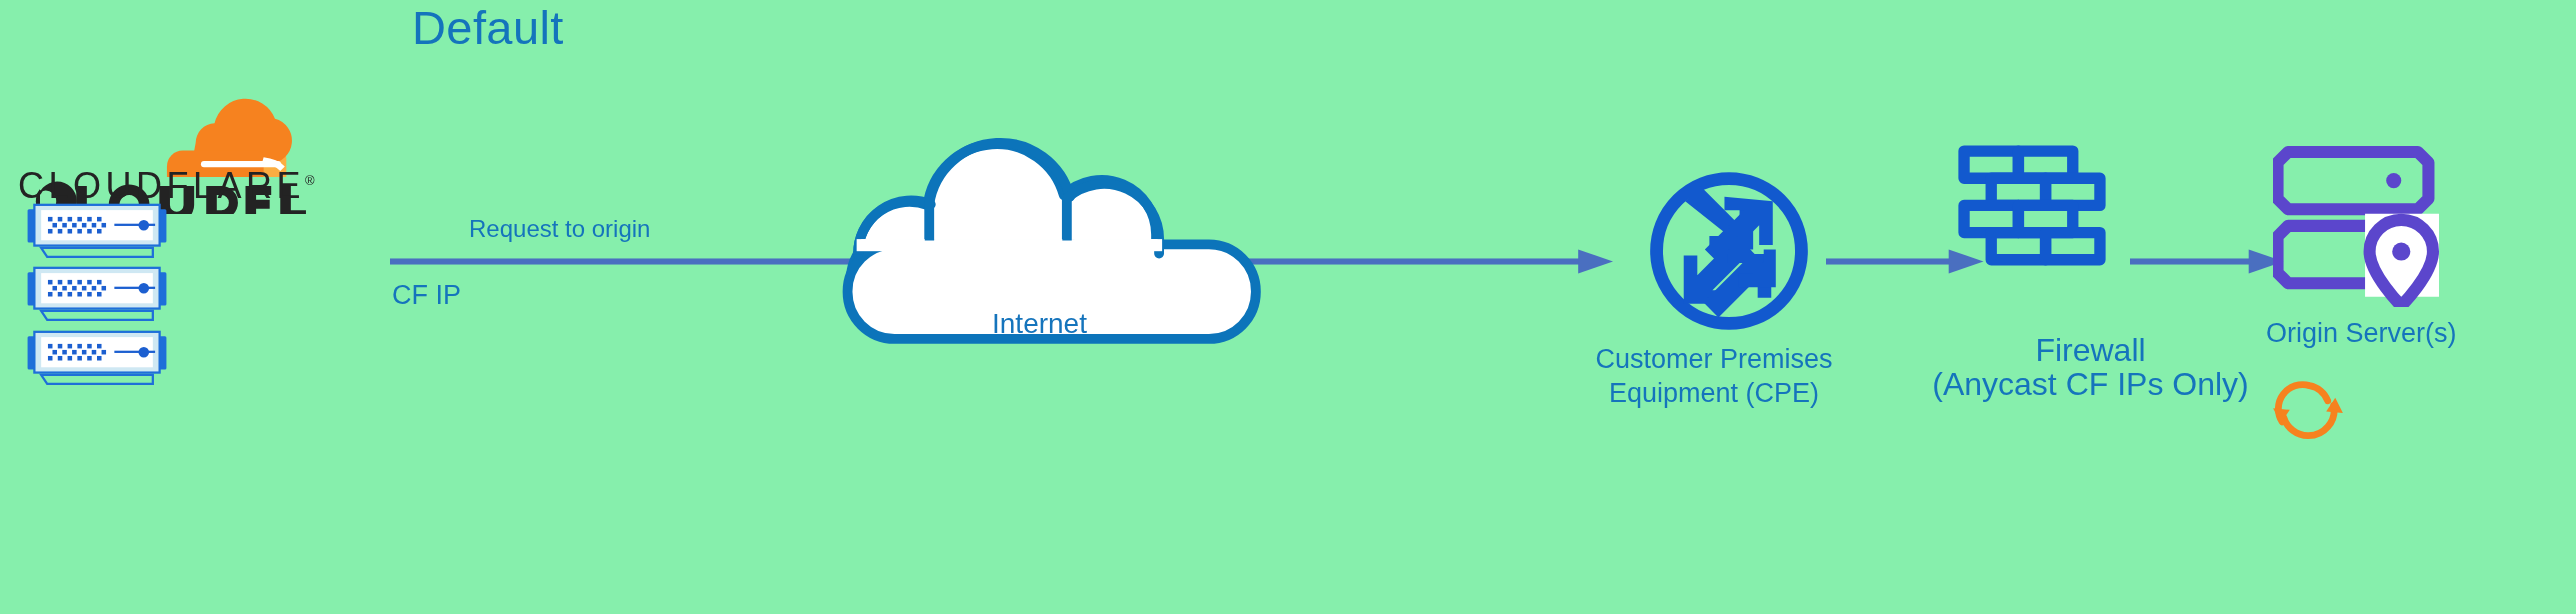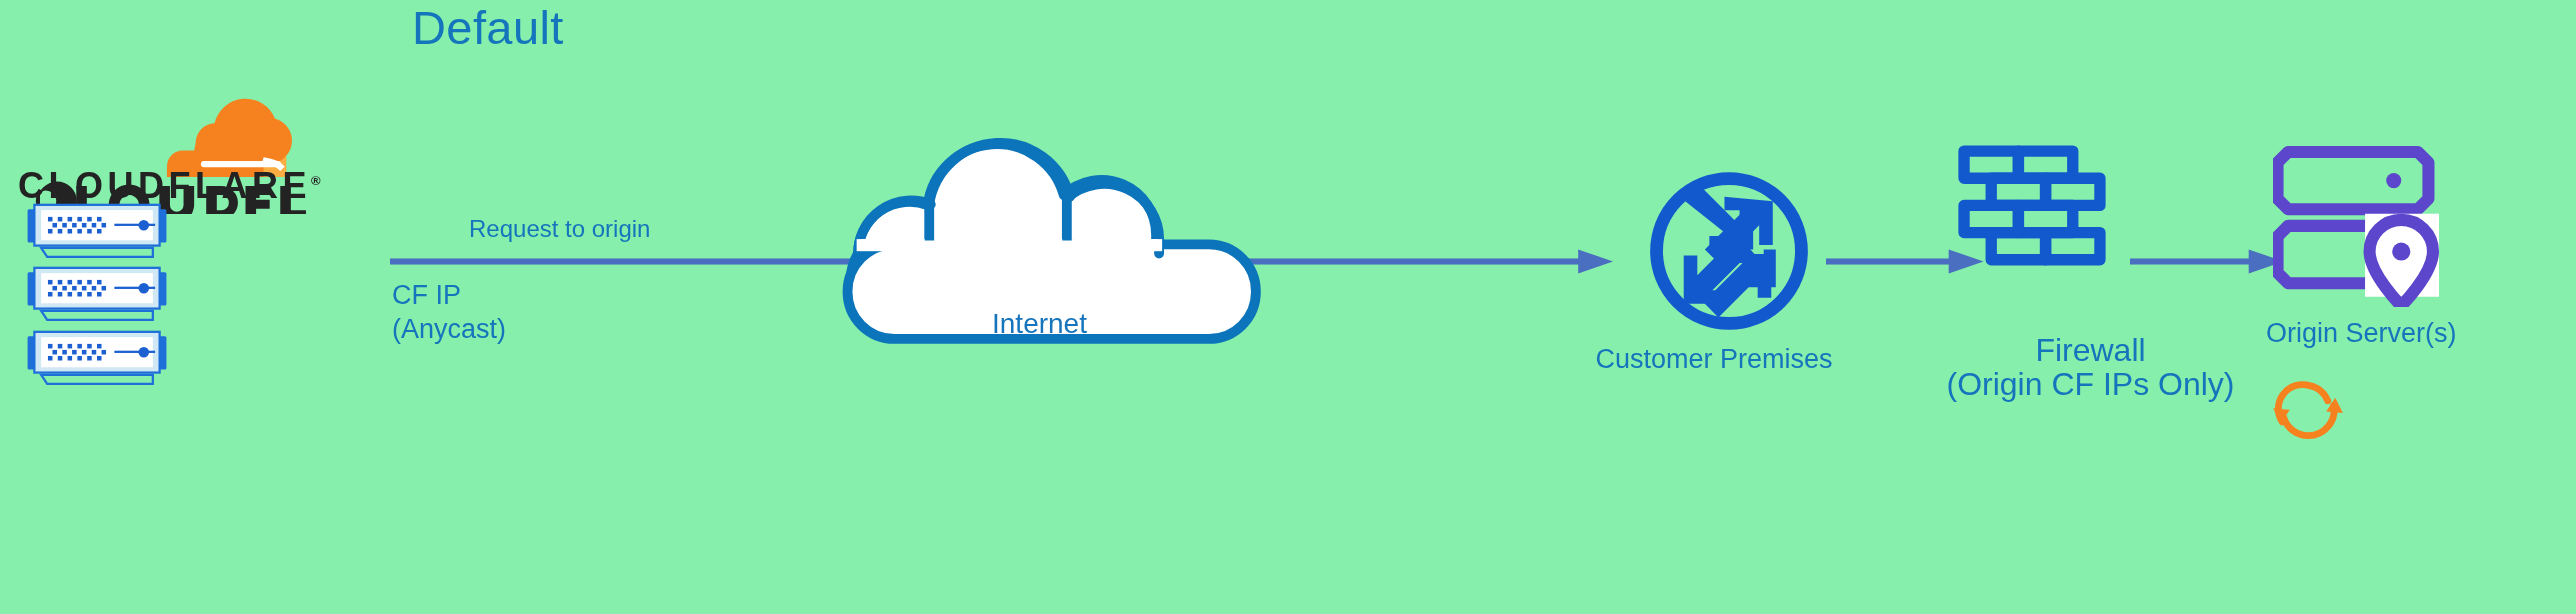--- a/index.html
+++ b/index.html
@@ -205,21 +205,21 @@
 
         <path d="M238 188 l0 0 z"></path>
       </g>
 
       <g fill="#232323">
         <path d="M0 0 l0 0 z"></path>
       </g>
     </svg>
   </div>
 
-  <div class="abs" style="left:18px; top:165px; font-size:36px; font-weight:bold; letter-spacing:4.5px; color:#232323; white-space:nowrap;">
+  <div class="abs" style="left:18px; top:165px; font-size:36px; font-weight:normal; letter-spacing:4.5px; color:#232323; white-space:nowrap;">
     <span>CLOUDFLARE</span><span style="font-size:13px; vertical-align:super; letter-spacing:0;">®</span>
   </div>
 
   <div class="abs rack" id="rack-1">
     <svg viewBox="0 0 220 80" xmlns="http://www.w3.org/2000/svg">
       <rect x="18" y="8" width="14" height="44" rx="2" fill="#1E6FD9"></rect>
       <rect x="188" y="8" width="14" height="44" rx="2" fill="#1E6FD9"></rect>
       <rect x="27" y="2" width="166" height="54" fill="#CFE8F3" stroke="#1E6FD9" stroke-width="3"></rect>
       <rect x="36" y="9" width="148" height="40" fill="#ffffff"></rect>
       <path d="M36 59 l148 0 0 12 -140 0 z" fill="none" stroke="#1E6FD9" stroke-width="3"></path>
@@ -376,20 +376,21 @@
         <path d="M104 122 l58 0 l0 58 l-18 0 l0 -26 l-52 52 l-20 -20 l52 -52 l-20 0 z" transform="translate(4,-8) scale(1)"></path>
       </g>
       <g fill="#1259CE">
         <path d="M172 108 l0 50 l-50 0 l0 -18 l20 0 l-46 -46 l14 -14 l46 46 l0 -18 z"></path>
       </g>
     </svg>
   </div>
 
   <div class="abs label" id="label-cpe">
     <div>Customer Premises</div>
+    <div>Equipment (CPE)</div>
   </div>
 
   <div class="abs" id="firewall-icon">
     <svg viewBox="0 0 200 200" xmlns="http://www.w3.org/2000/svg">
       <g fill="none" stroke="#1259CE" stroke-width="15" stroke-linejoin="round">
 
         <rect x="8" y="8" width="72" height="36"></rect>
         <rect x="80" y="8" width="72" height="36"></rect>
 
         <rect x="44" y="44" width="72" height="36"></rect>
@@ -399,21 +400,21 @@
         <rect x="80" y="80" width="72" height="36"></rect>
 
         <rect x="44" y="116" width="72" height="36"></rect>
         <rect x="116" y="116" width="72" height="36"></rect>
       </g>
     </svg>
   </div>
 
   <div class="abs label" id="label-firewall">
     <div>Firewall</div>
-    <div>(Origin CF IPs Only)</div>
+    <div>(Anycast CF IPs Only)</div>
   </div>
 
   <div class="abs" id="origin-icon">
     <svg viewBox="0 0 220 215" xmlns="http://www.w3.org/2000/svg">
 
       <path d="M20 10 l172 0 l14 14 l0 48 l-14 14 l-172 0 l-14 -14 l0 -48 z" fill="none" stroke="#5B46CC" stroke-width="16" stroke-linejoin="round"></path>
       <circle cx="160" cy="48" r="10" fill="#5B46CC"></circle>
 
       <path d="M20 108 l172 0 l14 14 l0 48 l-14 14 l-172 0 l-14 -14 l0 -48 z" fill="none" stroke="#5B46CC" stroke-width="16" stroke-linejoin="round"></path>
 
@@ -435,17 +436,16 @@
 
       <path d="M96 50 l-22 -2 l12 -18 z" fill="#F6821F"></path>
     </svg>
   </div>
 
 
   <div class="abs label" id="label-request-to-origin">Request to origin</div>
 
   <div class="abs label" id="label-cf-ip">
     <div>CF IP</div>
-    <div>(Anycast)</div>
   </div>
 
 </div>
 
 
 </body></html>

